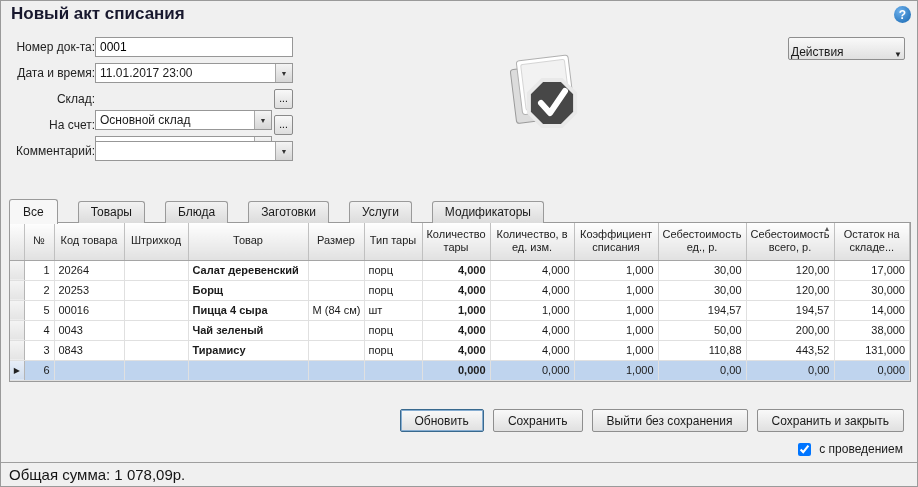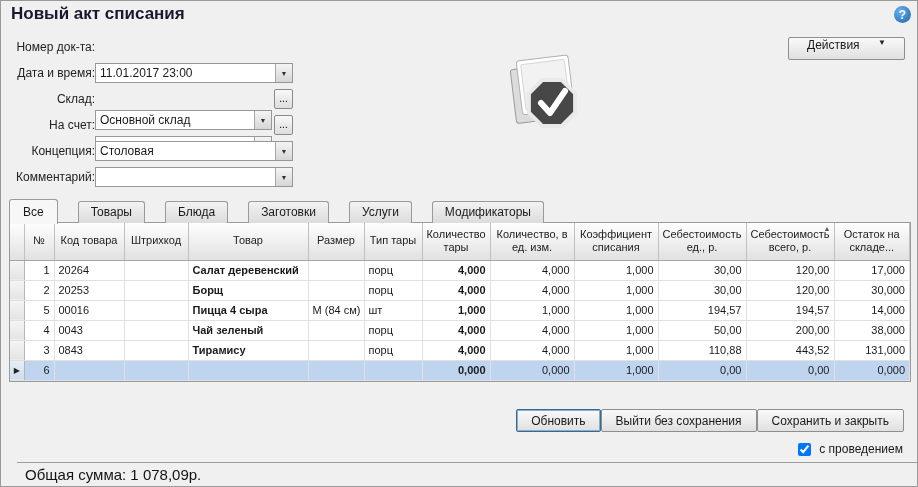--- a/index.html
+++ b/index.html
@@ -22,21 +22,21 @@
   }
   .btn {
     height:23px; padding:0 14px; font-size:12px; color:#1a1a1a;
     background:linear-gradient(#f9f9f9,#e0e0e0);
     border:1px solid #8e8e8e; border-radius:2px; cursor:pointer;
     font-family:inherit;
   }
   .btn.focused { border-color:#39698e; box-shadow:inset 0 0 0 1px #86add1; }
   .actions-btn {
     position:absolute; right:12px; top:36px; width:117px;
-    display:flex; align-items:flex-start; justify-content:space-between; padding:0 18px;
+    display:flex; align-items:flex-end; justify-content:space-between; padding:0 2px;
   }
   .actions-btn .caret { font-size:8px; color:#222; }
   
   .form { position:absolute; left:0; top:36px; }
   .form-row { display:flex; align-items:center; height:20px; margin-bottom:6px; }
   .form-row label { width:94px; text-align:right; color:#222; }
   .text-input {
     width:198px; height:20px; border:1px solid #979797; background:#fff;
     padding:1px 4px; font-size:12px; font-family:inherit;
   }
@@ -90,27 +90,27 @@
     background:linear-gradient(#f4f4f4,#e4e4e4); border-right:1px solid #b5b5b5;
     text-align:center; font-size:8px; color:#222; padding:0;
   }
   td.col-num, td.col-qty_tare, td.col-qty_units, td.col-coeff,
   td.col-cost_unit, td.col-cost_total, td.col-stock { text-align:right; }
   td.col-name, td.col-qty_tare { font-weight:bold; }
   tr.selected td { background:#bfd4ee; }
   tr.selected td.handle { background:linear-gradient(#e7eef8,#cfdced); }
   .sort-icon { position:absolute; top:2px; right:3px; font-size:7px; color:#555; }
   
-  .footer-buttons { position:absolute; top:408px; right:13px; display:flex; }
+  .footer-buttons { position:absolute; top:408px; right:13px; display:flex; gap:9px; }
   .checkbox-row {
     position:absolute; top:441px; right:14px; display:flex; align-items:center;
     gap:8px; font-size:12px; cursor:pointer;
   }
   .status-bar {
-    position:absolute; left:16px; right:0; bottom:0; height:24px;
+    position:absolute; left:0; right:0; bottom:0; height:24px;
     border-top:1px solid #9e9e9e; background:#f0f0f0;
     display:flex; align-items:center; padding-left:8px;
   }
   .total { font-size:15px; color:#151515; }
 </style>
 </head>
 <body>
 
 <div class="page">
 
@@ -120,20 +120,21 @@
   </div>
 
   <button class="btn actions-btn">
     <span>Действия</span>
     <span class="caret">▼</span>
   </button>
 
   <div class="form">
     <div class="form-row">
       <label>Номер док-та:</label>
+      <input class="text-input" value="0001" style="">
     </div>
     <div class="form-row">
       <label>Дата и время:</label>
       <div class="combo">
         <span class="combo-value">11.01.2017 23:00</span>
         <span class="combo-arrow">▼</span>
       </div>
     </div>
     <div class="form-row">
       <label>Склад:</label>
@@ -143,27 +144,20 @@
       </div>
       <button class="ellipsis-btn">...</button>
     </div>
     <div class="form-row">
       <label>На счет:</label>
       <div class="combo narrow">
         <span class="combo-value">Бесплатная еда сотрудников</span>
         <span class="combo-arrow">▼</span>
       </div>
       <button class="ellipsis-btn">...</button>
-    </div>
-    <div class="form-row">
-      <label>Концепция:</label>
-      <div class="combo">
-        <span class="combo-value">Столовая</span>
-        <span class="combo-arrow">▼</span>
-      </div>
     </div>
     <div class="form-row">
       <label>Комментарий:</label>
       <div class="combo">
         <span class="combo-value"></span>
         <span class="combo-arrow">▼</span>
       </div>
     </div>
   </div>
 
@@ -315,20 +309,21 @@
             <td class="col-cost_unit">0,00</td>
             <td class="col-cost_total">0,00</td>
             <td class="col-stock">0,000</td>
           </tr>
         </tbody>
     </table>
   </div>
 
   <div class="footer-buttons">
     <button class="btn focused">Обновить</button>
+    <button class="btn">Сохранить</button>
     <button class="btn">Выйти без сохранения</button>
     <button class="btn">Сохранить и закрыть</button>
   </div>
 
   <label class="checkbox-row">
     <input type="checkbox" checked="" style="">
     <span>с проведением</span>
   </label>
 
   <div class="status-bar">

